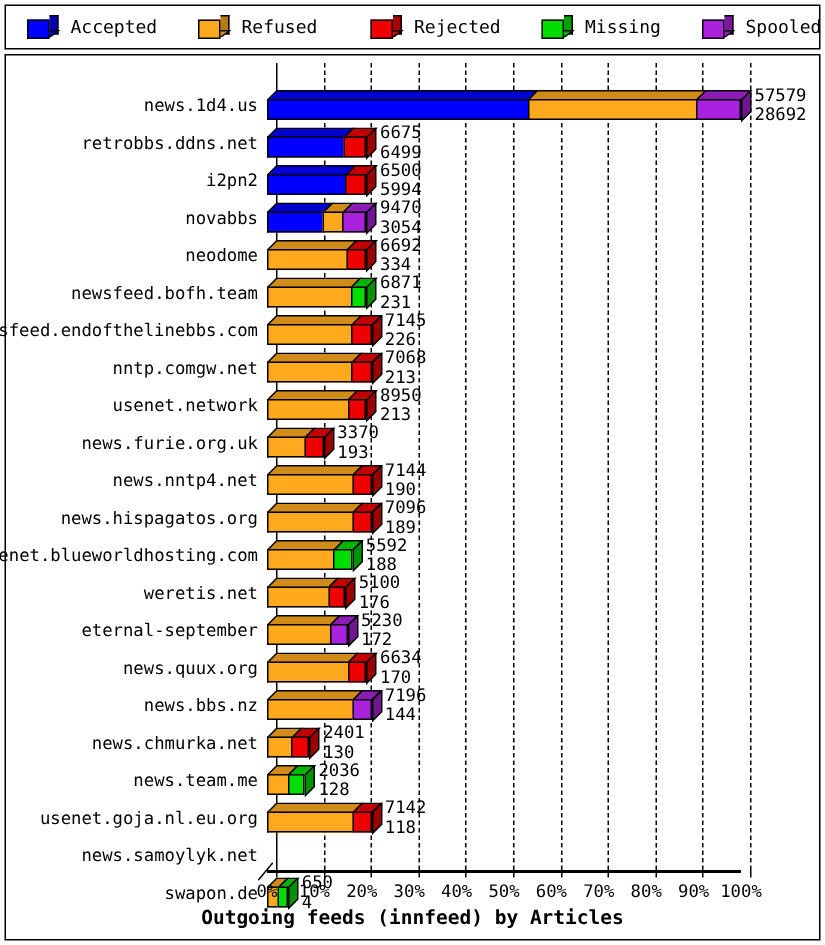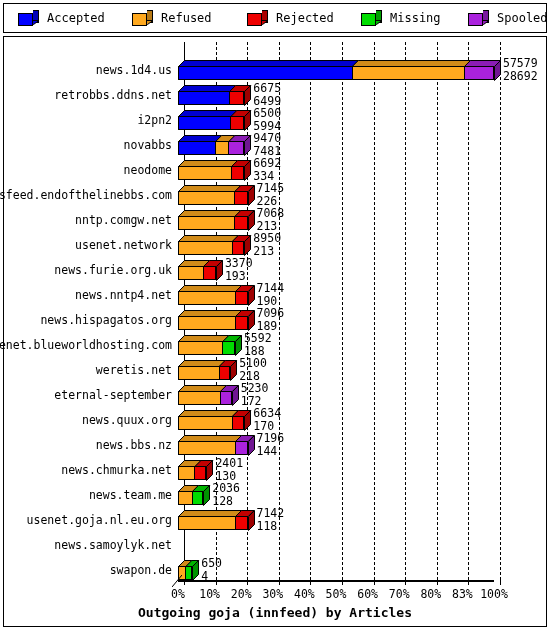--- a/index.html
+++ b/index.html
@@ -342,21 +342,21 @@
               </svg>
               <svg width="8" height="22" style="position: absolute; left: 66.36px; top: -6px;">
                 <polygon points="0.5,6.5 6.5,0.5 6.5,14.5 0.5,20.5" fill="#701692" stroke="#000" stroke-width="1"></polygon>
               </svg>
               <div class="seg" style="width: 37.1616px; background: rgb(0, 0, 255);"></div>
               <div class="seg" style="width: 13.272px; background: rgb(255, 169, 31);"></div>
               <div class="seg" style="width: 15.9264px; background: rgb(170, 34, 221);"></div>
             </div>
             <div class="value-labels" style="left: 75.36px;">
               <div>9470</div>
-              <div>7481</div>
+              <div>3054</div>
             </div>
           </div>
         </div>
         <div class="row">
           <div class="row-label">neodome</div>
           <div class="bar-area">
             <div class="bar" style="width: 66.36px;">
               <svg width="74.36" height="8" style="position: absolute; left: 0px; top: -6px;">
                 <polygon points="0.5,6.5 6.5,0.5 59.588,0.5 53.588,6.5" fill="#d18b19" stroke="#000" stroke-width="1"></polygon>
                 <polygon points="53.588,6.5 59.588,0.5 72.86,0.5 66.86,6.5" fill="#c30000" stroke="#000" stroke-width="1"></polygon>
@@ -367,20 +367,40 @@
               <div class="seg" style="width: 53.088px; background: rgb(255, 169, 31);"></div>
               <div class="seg" style="width: 13.272px; background: rgb(238, 0, 0);"></div>
             </div>
             <div class="value-labels" style="left: 75.36px;">
               <div>6692</div>
               <div>334</div>
             </div>
           </div>
         </div>
         <div class="row">
+          <div class="row-label">newsfeed.bofh.team</div>
+          <div class="bar-area">
+            <div class="bar" style="width: 66.36px;">
+              <svg width="74.36" height="8" style="position: absolute; left: 0px; top: -6px;">
+                <polygon points="0.5,6.5 6.5,0.5 62.242399999999996,0.5 56.242399999999996,6.5" fill="#d18b19" stroke="#000" stroke-width="1"></polygon>
+                <polygon points="56.242399999999996,6.5 62.242399999999996,0.5 72.86,0.5 66.86,6.5" fill="#00b500" stroke="#000" stroke-width="1"></polygon>
+              </svg>
+              <svg width="8" height="22" style="position: absolute; left: 66.36px; top: -6px;">
+                <polygon points="0.5,6.5 6.5,0.5 6.5,14.5 0.5,20.5" fill="#009200" stroke="#000" stroke-width="1"></polygon>
+              </svg>
+              <div class="seg" style="width: 55.7424px; background: rgb(255, 169, 31);"></div>
+              <div class="seg" style="width: 10.6176px; background: rgb(0, 221, 0);"></div>
+            </div>
+            <div class="value-labels" style="left: 75.36px;">
+              <div>6871</div>
+              <div>231</div>
+            </div>
+          </div>
+        </div>
+        <div class="row">
           <div class="row-label">newsfeed.endofthelinebbs.com</div>
           <div class="bar-area">
             <div class="bar" style="width: 69.52px;">
               <svg width="77.52" height="8" style="position: absolute; left: 0px; top: -6px;">
                 <polygon points="0.5,6.5 6.5,0.5 62.8112,0.5 56.8112,6.5" fill="#d18b19" stroke="#000" stroke-width="1"></polygon>
                 <polygon points="56.8112,6.5 62.8112,0.5 76.02,0.5 70.02,6.5" fill="#c30000" stroke="#000" stroke-width="1"></polygon>
               </svg>
               <svg width="8" height="22" style="position: absolute; left: 69.52px; top: -6px;">
                 <polygon points="0.5,6.5 6.5,0.5 6.5,14.5 0.5,20.5" fill="#9d0000" stroke="#000" stroke-width="1"></polygon>
               </svg>
@@ -522,21 +542,21 @@
                 <polygon points="41.169200000000004,6.5 47.169200000000004,0.5 58.64,0.5 52.64,6.5" fill="#c30000" stroke="#000" stroke-width="1"></polygon>
               </svg>
               <svg width="8" height="22" style="position: absolute; left: 52.14px; top: -6px;">
                 <polygon points="0.5,6.5 6.5,0.5 6.5,14.5 0.5,20.5" fill="#9d0000" stroke="#000" stroke-width="1"></polygon>
               </svg>
               <div class="seg" style="width: 40.6692px; background: rgb(255, 169, 31);"></div>
               <div class="seg" style="width: 11.4708px; background: rgb(238, 0, 0);"></div>
             </div>
             <div class="value-labels" style="left: 61.14px;">
               <div>5100</div>
-              <div>218</div>
+              <div>176</div>
             </div>
           </div>
         </div>
         <div class="row">
           <div class="row-label">eternal-september</div>
           <div class="bar-area">
             <div class="bar" style="width: 53.72px;">
               <svg width="61.720000000000006" height="8" style="position: absolute; left: 0px; top: -6px;">
                 <polygon points="0.5,6.5 6.5,0.5 48.40160000000001,0.5 42.40160000000001,6.5" fill="#d18b19" stroke="#000" stroke-width="1"></polygon>
                 <polygon points="42.40160000000001,6.5 48.40160000000001,0.5 60.22000000000001,0.5 54.22000000000001,6.5" fill="#8b1cb5" stroke="#000" stroke-width="1"></polygon>
@@ -694,20 +714,20 @@
         <div class="tick-label" style="left: 300.4px; top: 550px;">40%</div>
         <div class="tick" style="left: 338px; top: 543px;"></div>
         <div class="tick-label" style="left: 332px; top: 550px;">50%</div>
         <div class="tick" style="left: 369.6px; top: 543px;"></div>
         <div class="tick-label" style="left: 363.6px; top: 550px;">60%</div>
         <div class="tick" style="left: 401.2px; top: 543px;"></div>
         <div class="tick-label" style="left: 395.2px; top: 550px;">70%</div>
         <div class="tick" style="left: 432.8px; top: 543px;"></div>
         <div class="tick-label" style="left: 426.8px; top: 550px;">80%</div>
         <div class="tick" style="left: 464.4px; top: 543px;"></div>
-        <div class="tick-label" style="left: 458.4px; top: 550px;">83%</div>
+        <div class="tick-label" style="left: 458.4px; top: 550px;">90%</div>
         <div class="tick" style="left: 496px; top: 543px;"></div>
         <div class="tick-label" style="left: 490px; top: 550px;">100%</div>
       </div>
-    <div id="xlabel">Outgoing goja (innfeed) by Articles</div>
+    <div id="xlabel">Outgoing feeds (innfeed) by Articles</div>
   </div>
 
 </div>
 
 </body></html>

